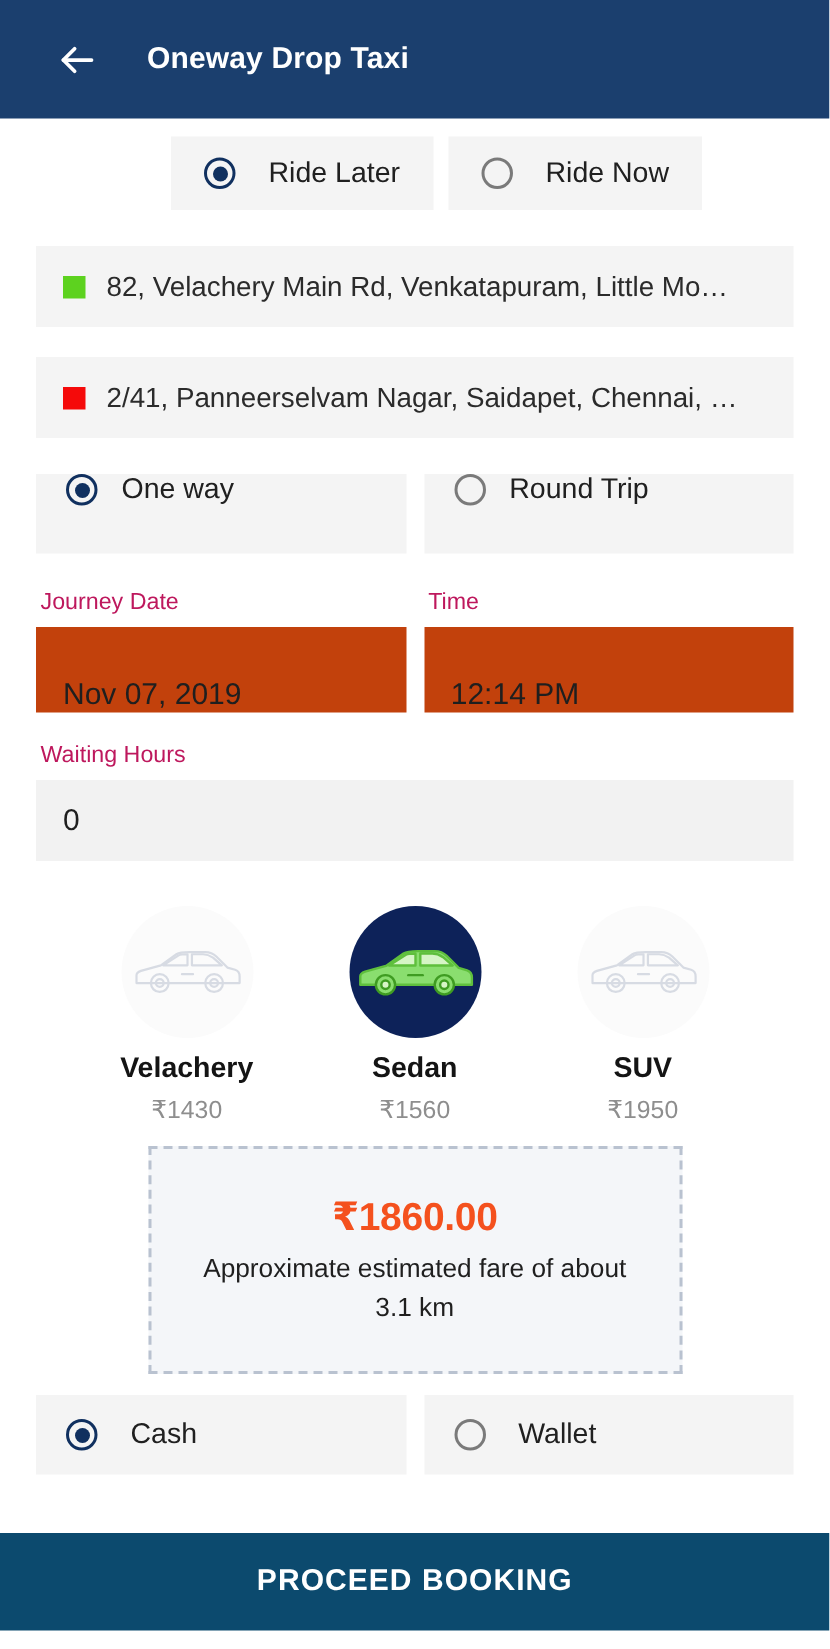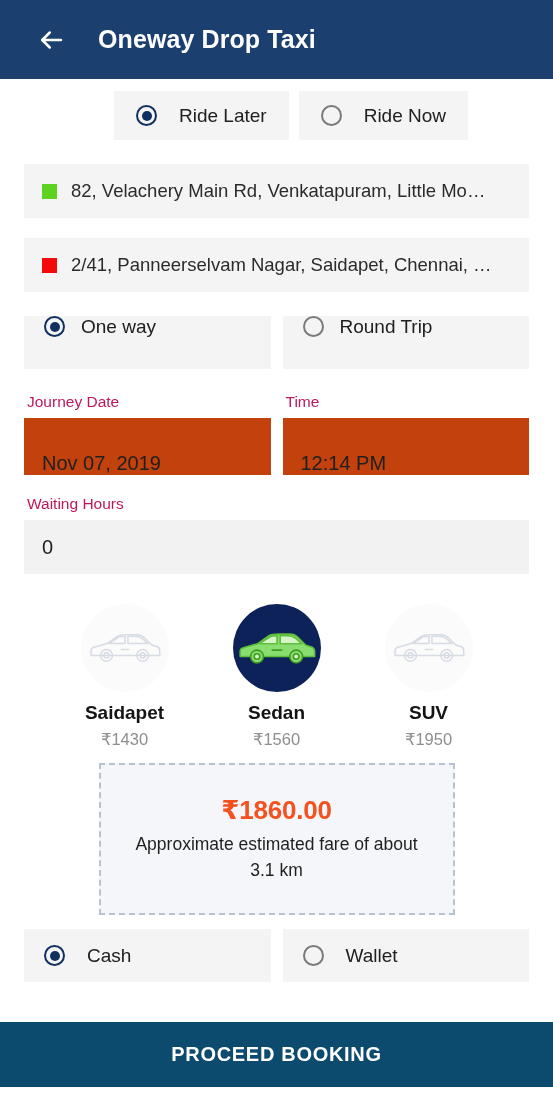--- a/index.html
+++ b/index.html
@@ -31,21 +31,21 @@
     width: 34px;
     height: 34px;
     display: flex;
     align-items: center;
     justify-content: center;
     flex: 0 0 auto;
   }
   .back-icon svg { display: block; }
   .header-title {
     color: #ffffff;
-    font-size: 25px;
+    font-size: 20px;
     font-weight: bold;
     margin-left: 30px;
     letter-spacing: 0.1px;
     white-space: nowrap;
   }
 
   
   .radio {
     width: 21px;
     height: 21px;
@@ -363,21 +363,21 @@
           <path d="M4 33 L4 26 C4 24 5 23 8 22 L26 17 L40 7 C43 5 47 5 52 5 L66 5 C70 5 73 6 76 9 L86 19 L93 21 C96 22 97 24 97 27 L97 33 Z"></path>
           <path d="M28 17 L42 8 C44 7 47 7 50 7 L50 17 Z"></path>
           <path d="M54 7 L64 7 C68 7 70 8 73 10 L81 17 L54 17 Z"></path>
           <circle cx="25" cy="33" r="8"></circle>
           <circle cx="25" cy="33" r="3.5"></circle>
           <circle cx="74" cy="33" r="8"></circle>
           <circle cx="74" cy="33" r="3.5"></circle>
           <path d="M45 25 L55 25"></path>
         </svg>
       </div>
-      <div class="vehicle-name">Saidapet</div>
+      <div class="vehicle-name">Velachery</div>
       <div class="vehicle-price">₹1430</div>
     </div>
 
     <div class="vehicle selected">
       <div class="vehicle-circle">
         <svg width="80" height="37" viewBox="0 0 100 46" fill="#8ade6f" stroke="#5fbf3d" stroke-width="2" stroke-linejoin="round" stroke-linecap="round">
           <path d="M4 33 L4 26 C4 24 5 23 8 22 L26 17 L40 7 C43 5 47 5 52 5 L66 5 C70 5 73 6 76 9 L86 19 L93 21 C96 22 97 24 97 27 L97 33 Z"></path>
           <path d="M28 17 L42 8 C44 7 47 7 50 7 L50 17 Z" fill="#d6f5c6" stroke="#5fbf3d"></path>
           <path d="M54 7 L64 7 C68 7 70 8 73 10 L81 17 L54 17 Z" fill="#d6f5c6" stroke="#5fbf3d"></path>
           <circle cx="25" cy="33" r="8" fill="#8ade6f" stroke="#3f9c22"></circle>

